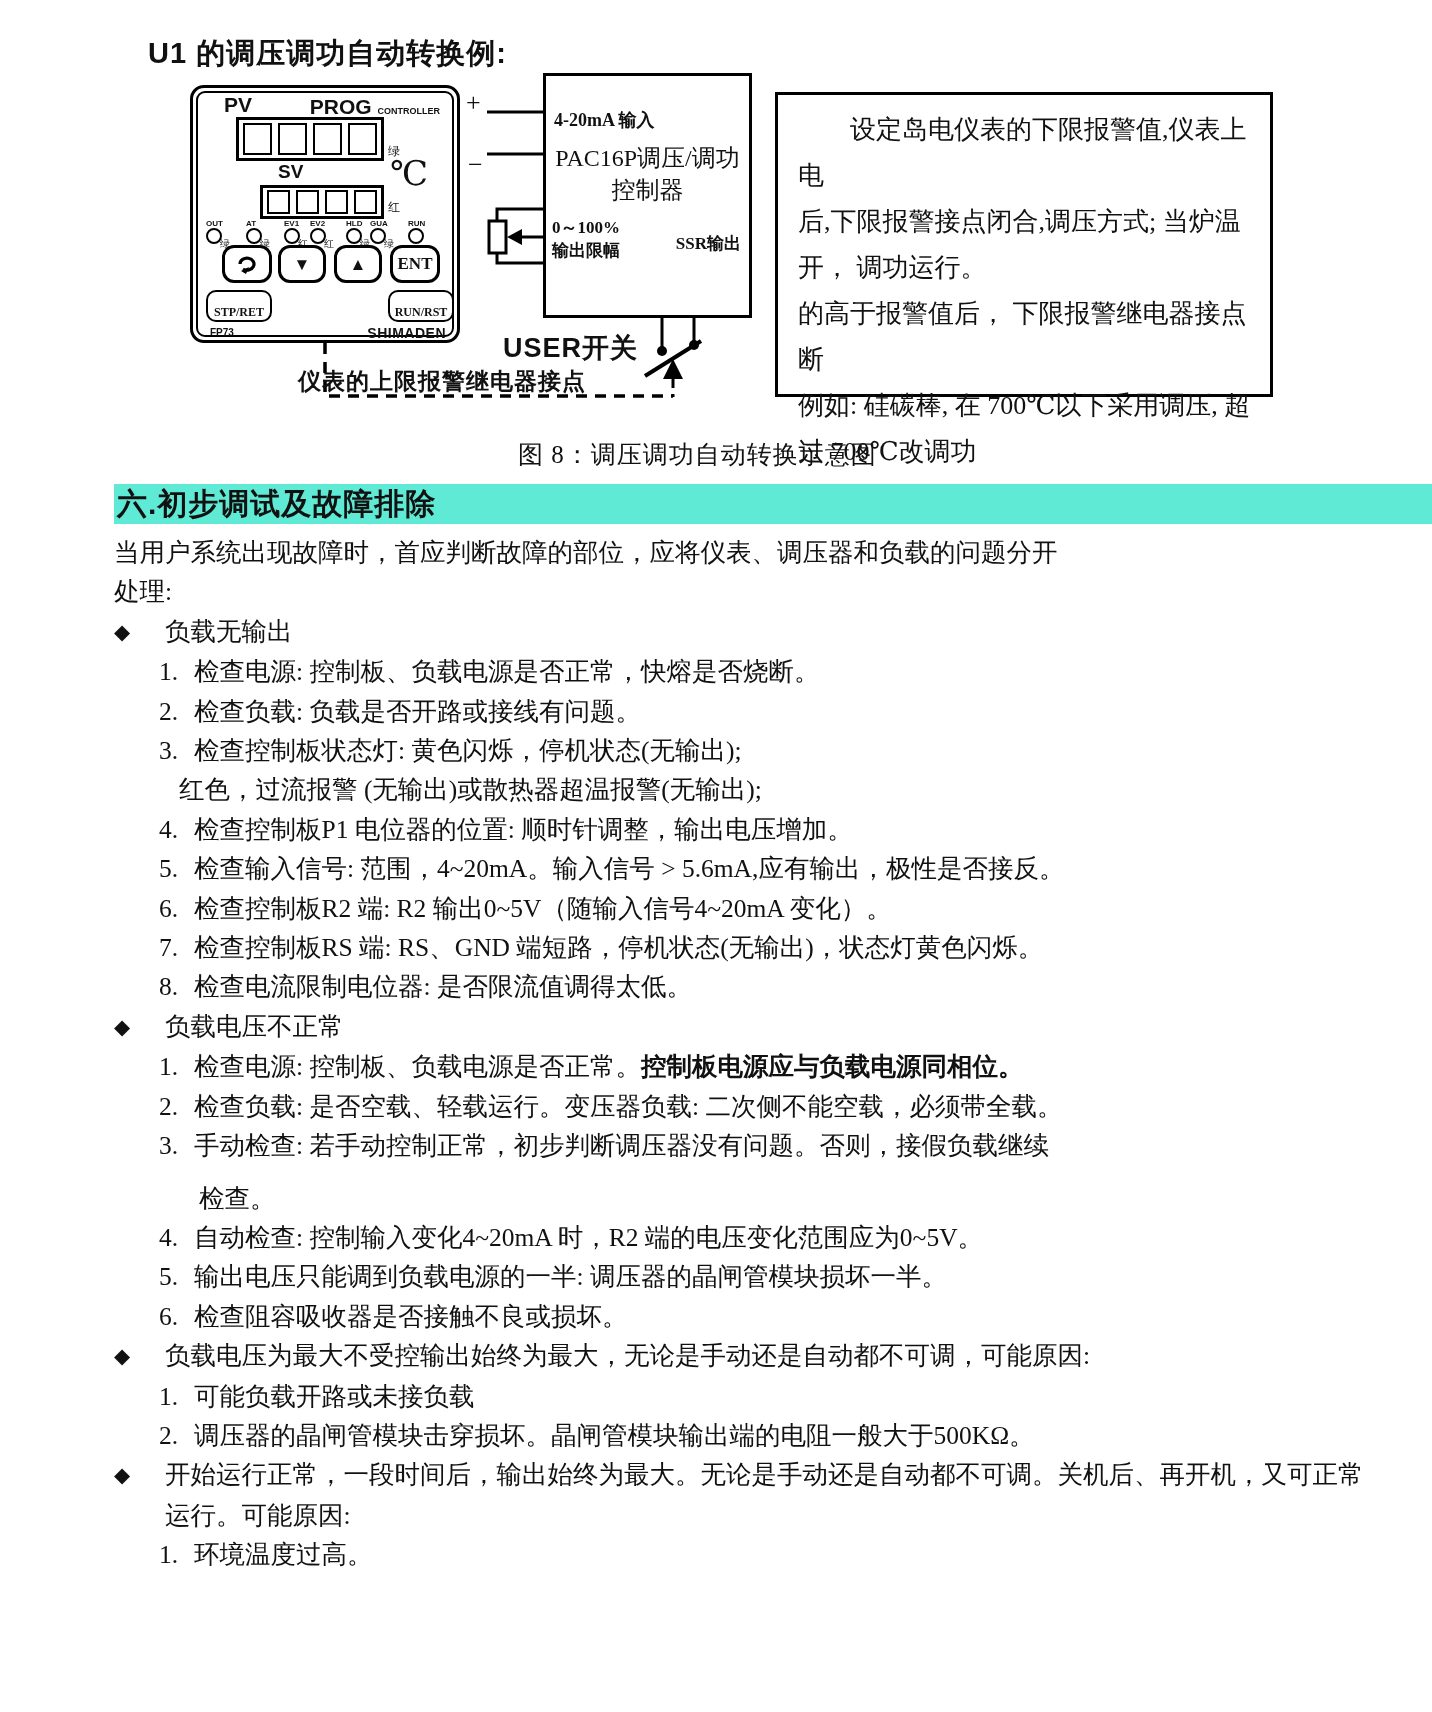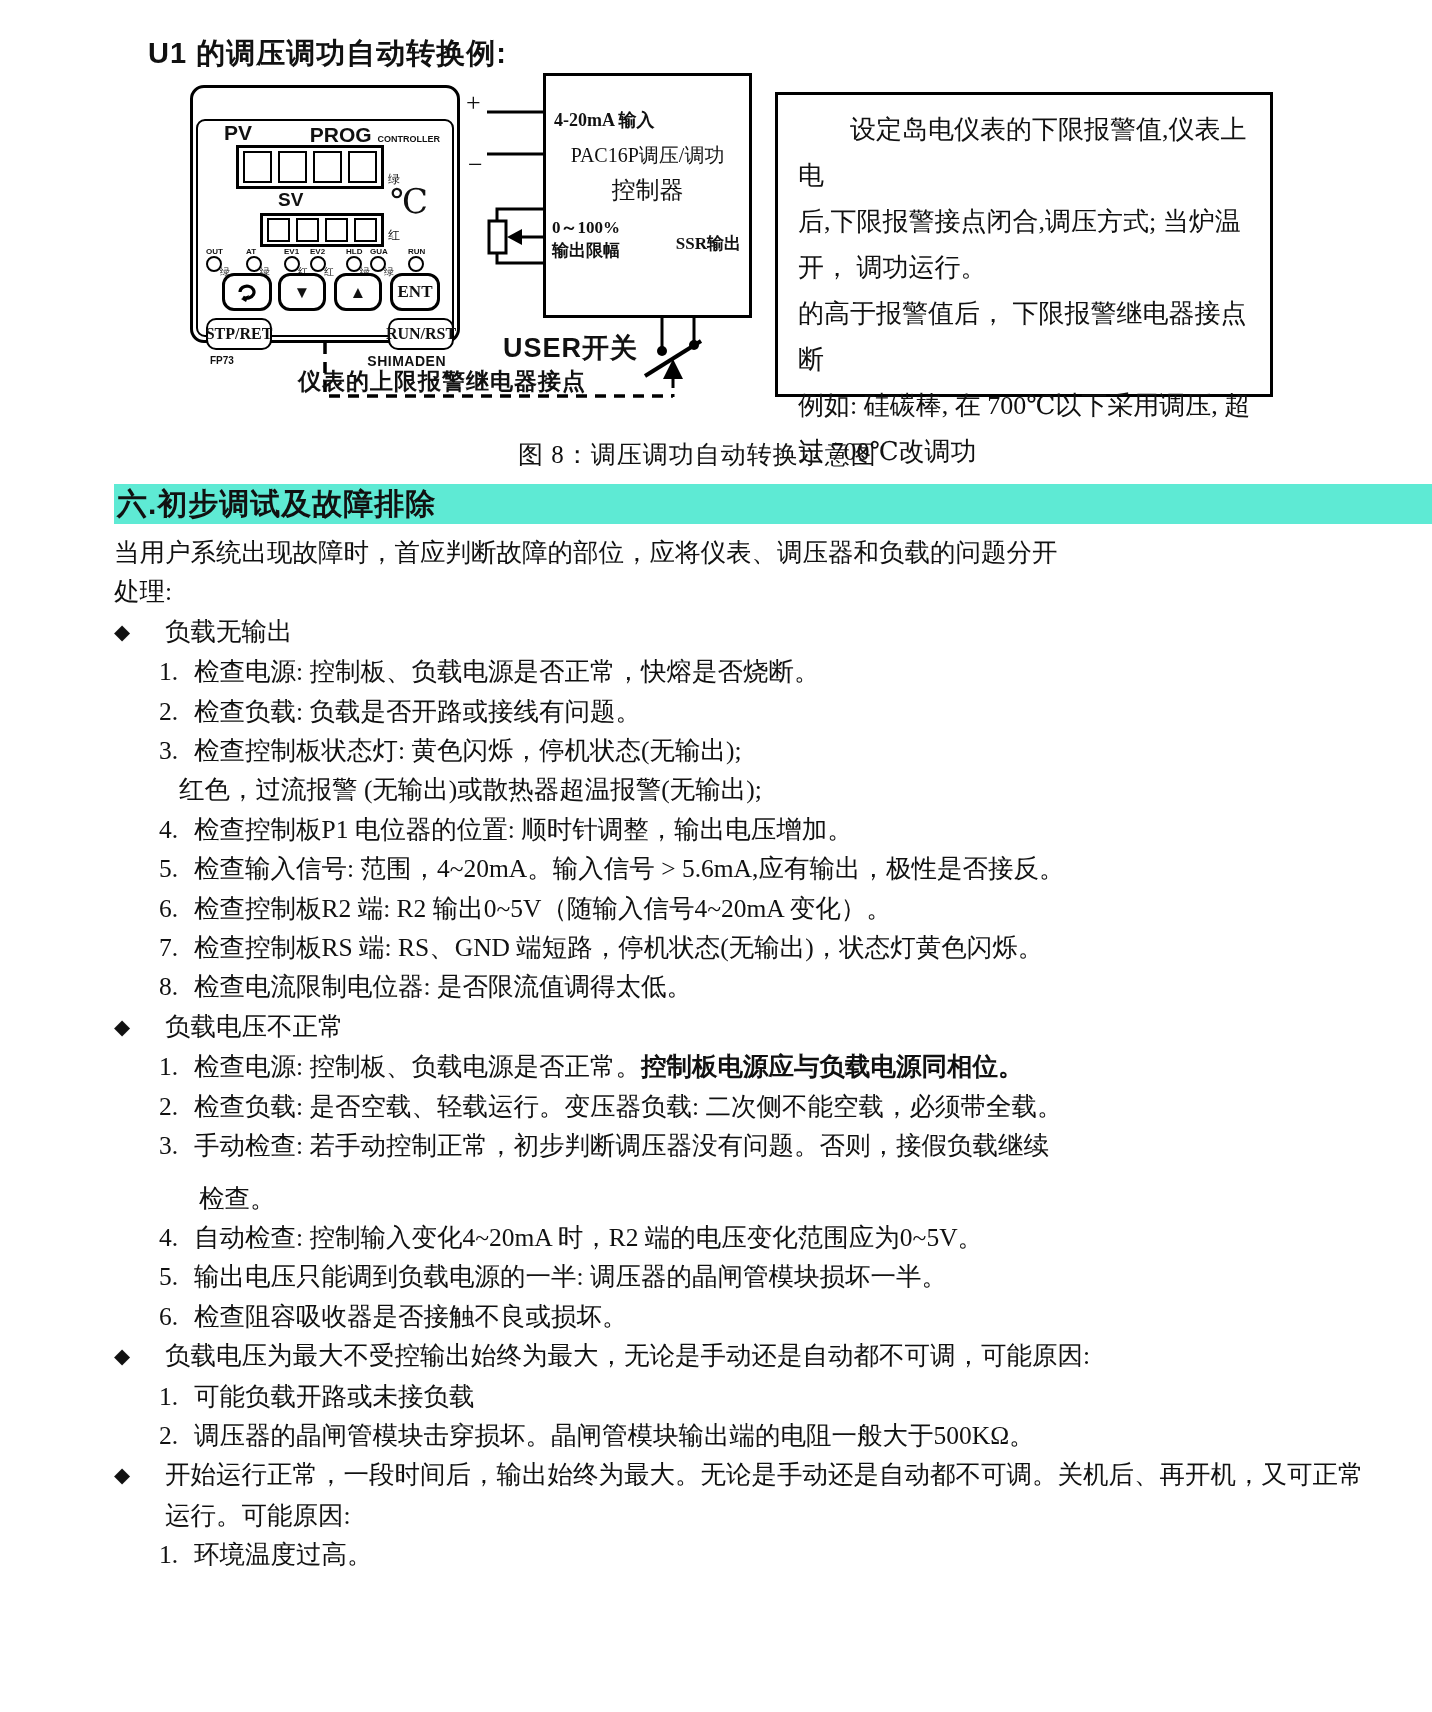--- a/index.html
+++ b/index.html
@@ -9,21 +9,21 @@
   .abs{position:absolute;}
 
   
   .fig{position:relative;width:1432px;height:484px;}
   .doc-title{left:148px;top:34px;font-size:29px;font-weight:bold;letter-spacing:1px;}
 
   .wires{left:0;top:0;pointer-events:none;}
 
   
   .ctrl{left:190px;top:85px;width:270px;height:258px;border:3px solid #000;border-radius:14px;background:#fff;box-sizing:border-box;}
-  .ctrl-in{position:absolute;left:3px;top:3px;right:3px;bottom:3px;border:2px solid #000;border-radius:9px;margin-top:28px;}
+  .ctrl-in{position:absolute;left:3px;top:3px;right:3px;bottom:3px;border:2px solid #000;border-radius:9px;}
   .pv-lab{left:26px;top:0px;font-size:21px;font-weight:bold;}
   .prog{right:12px;top:2px;font-size:21px;font-weight:bold;}
   .prog small{font-size:9px;font-weight:bold;}
   .disp{border:3px solid #000;display:flex;align-items:center;gap:6px;box-sizing:border-box;background:#fff;}
   .pvd{left:38px;top:24px;width:148px;height:44px;padding:0 4px;}
   .svd{left:62px;top:92px;width:124px;height:34px;padding:0 4px;}
   .cell{border:2.5px solid #000;box-sizing:border-box;background:#fff;}
   .pvd .cell{width:29px;height:32px;}
   .svd .cell{width:24px;height:24px;}
   .pv-green{left:190px;top:50px;font-size:12px;}
@@ -33,30 +33,30 @@
 
   .led{position:absolute;top:126px;width:30px;text-align:left;}
   .led .ll{display:block;font-size:8px;font-weight:bold;line-height:9px;font-family:"Liberation Sans",sans-serif;}
   .led .lc{display:inline-block;width:12px;height:12px;border:2.5px solid #000;border-radius:50%;}
   .led .lg{font-size:10px;position:relative;top:3px;left:-2px;}
   .led.big .lg{font-size:15px;top:4px;}
 
   .pbtn{position:absolute;top:152px;height:38px;border:3px solid #000;border-radius:12px;background:#fff;
         display:flex;align-items:center;justify-content:center;box-sizing:border-box;}
   .pbtn2{position:absolute;top:197px;height:32px;border:2.5px solid #000;border-radius:10px;background:#fff;
-        display:flex;align-items:center;justify-content:center;font-size:16px;font-weight:bold;box-sizing:border-box;}
+        display:flex;align-items:flex-end;justify-content:center;font-size:12px;font-weight:bold;box-sizing:border-box;}
   .tri{font-size:17px;line-height:1;}
   .entt{font-size:17px;font-weight:bold;}
   .fp73{left:12px;top:234px;font-size:10px;font-weight:bold;}
   .brand{right:6px;top:232px;font-size:14px;font-weight:bold;letter-spacing:.5px;}
 
   
   .pac{left:543px;top:73px;width:209px;height:245px;border:3px solid #000;box-sizing:border-box;background:#fff;}
   .pac .inp{left:8px;top:32px;font-size:18px;font-weight:bold;}
-  .pac .t1{left:0;top:66px;width:100%;text-align:center;font-size:20px;}
+  .pac .t1{left:0;top:66px;width:100%;text-align:center;font-size:24px;}
   .pac .t2{left:0;top:98px;width:100%;text-align:center;font-size:24px;}
   .pac .l1{left:6px;top:140px;font-size:17px;font-weight:bold;}
   .pac .l2{left:6px;top:163px;font-size:17px;font-weight:bold;}
   .pac .ssr{right:8px;top:156px;font-size:17px;font-weight:bold;}
 
   .plus{left:466px;top:88px;font-size:26px;}
   .minus{left:468px;top:150px;font-size:26px;}
   .user-sw{left:503px;top:330px;font-size:27px;font-weight:bold;letter-spacing:1px;}
   .relay-lab{left:298px;top:366px;font-size:23px;font-weight:bold;letter-spacing:1px;}
 

